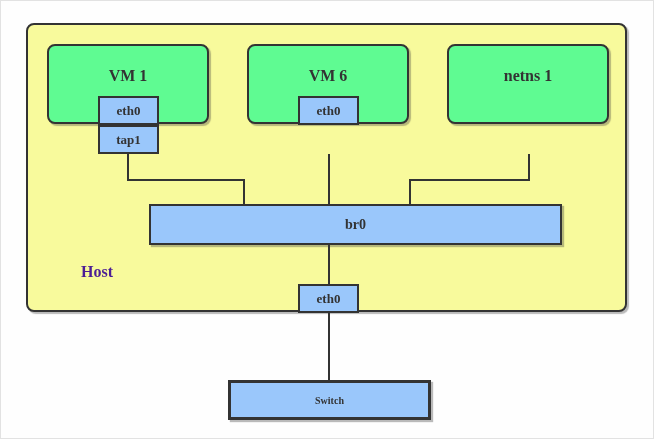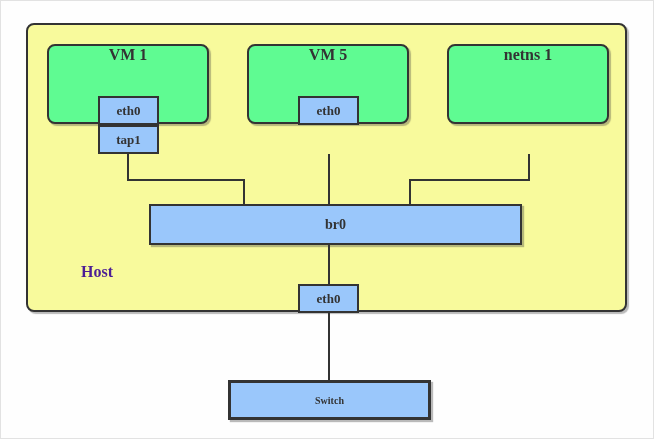--- a/index.html
+++ b/index.html
@@ -31,20 +31,21 @@
     width: 601px; height: 289px;
     background: #f8fa9c;
     border-radius: 8px;
   }
   .guest-box {
     top: 43px;
     width: 162px; height: 80px;
     background: #5ffb92;
     border-radius: 8px;
     text-align: center;
+    padding-top: 21px;
     font-size: 16px;
   }
   #guest-vm1   { left: 46px; }
   #guest-vm2   { left: 246px; }
   #guest-netns { left: 446px; }
   .port-box {
     width: 61px; height: 29px;
     background: #9ac7fb;
     text-align: center;
     font-size: 13px;
@@ -52,21 +53,21 @@
     align-items: center;
     justify-content: center;
   }
   .port-top    { top: 95px; }
   .port-bottom { top: 124px; }
   .col-1 { left: 97px; }
   .col-2 { left: 297px; }
   .col-3 { left: 497px; }
   #bridge-box {
     left: 148px; top: 203px;
-    width: 373px; height: 41px;
+    width: 413px; height: 41px;
     background: #9ac7fb;
     font-size: 14px;
     display: flex;
     align-items: center;
     justify-content: center;
   }
   #host-label {
     position: absolute;
     left: 80px; top: 262px;
     font-size: 16px;
@@ -103,21 +104,21 @@
 <body>
 
 <div id="stage">
 
   <div id="host-box" class="box shadow"></div>
 
   <div id="guest-vm1" class="box shadow guest-box">
     <span>VM 1</span>
   </div>
   <div id="guest-vm2" class="box shadow guest-box">
-    <span>VM 5</span>
+    <span>VM 6</span>
   </div>
   <div id="guest-netns" class="box shadow guest-box">
     <span>netns 1</span>
   </div>
 
   <div class="wire wire-v" style="left:126px; top:153px; height:27px;"></div>
   <div class="wire wire-h" style="left:126px; top:178px; width:118px;"></div>
   <div class="wire wire-v" style="left:242px; top:178px; height:26px;"></div>
 
   <div class="wire wire-v" style="left:327px; top:153px; height:51px;"></div>

